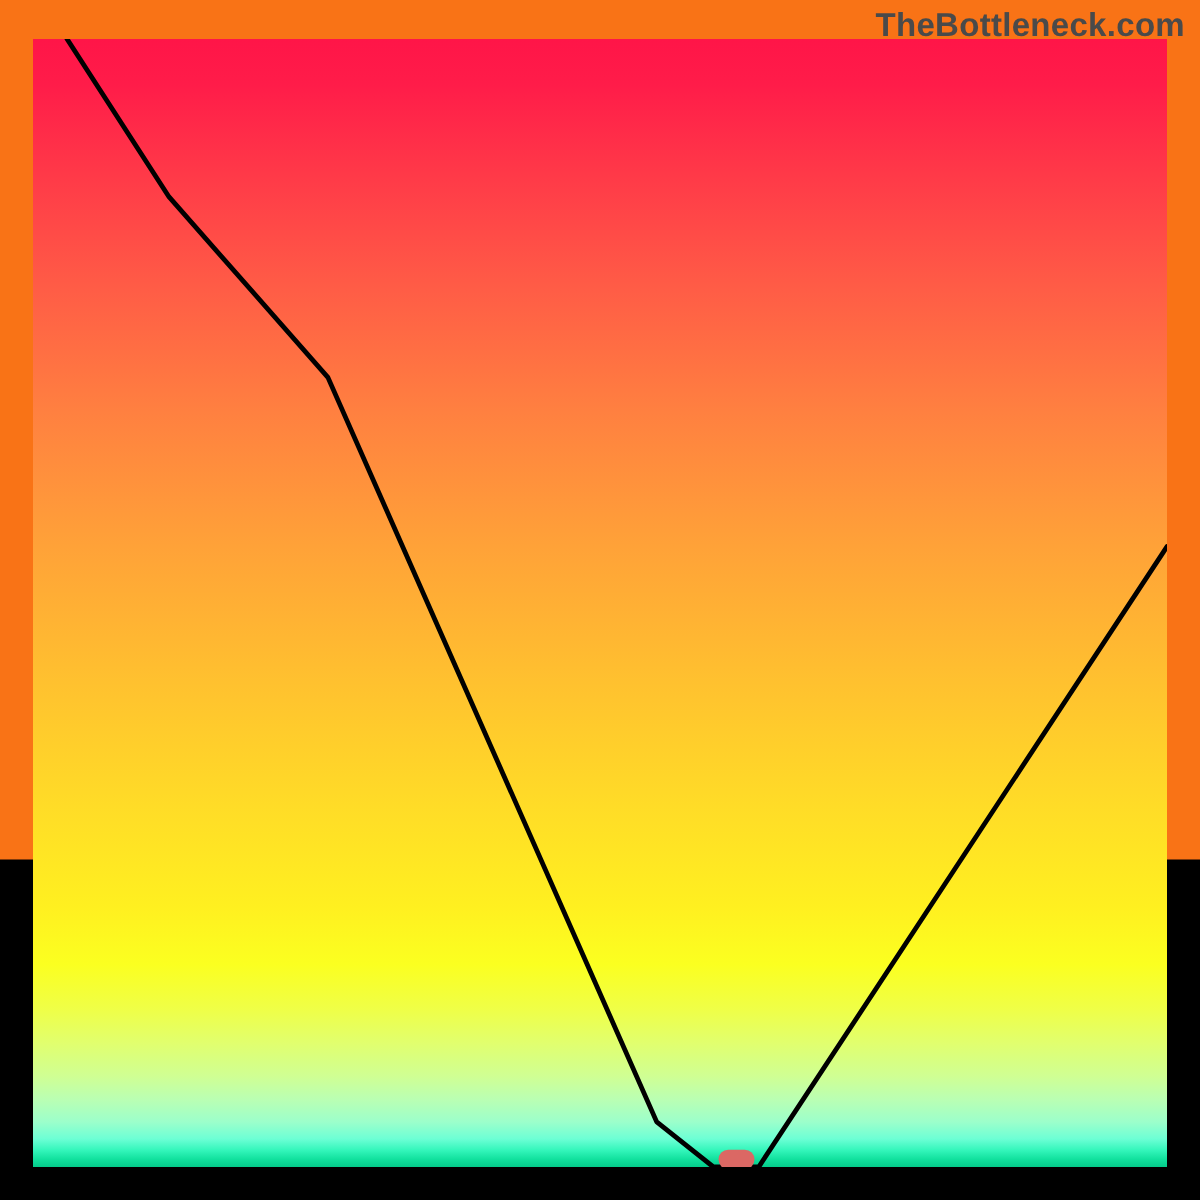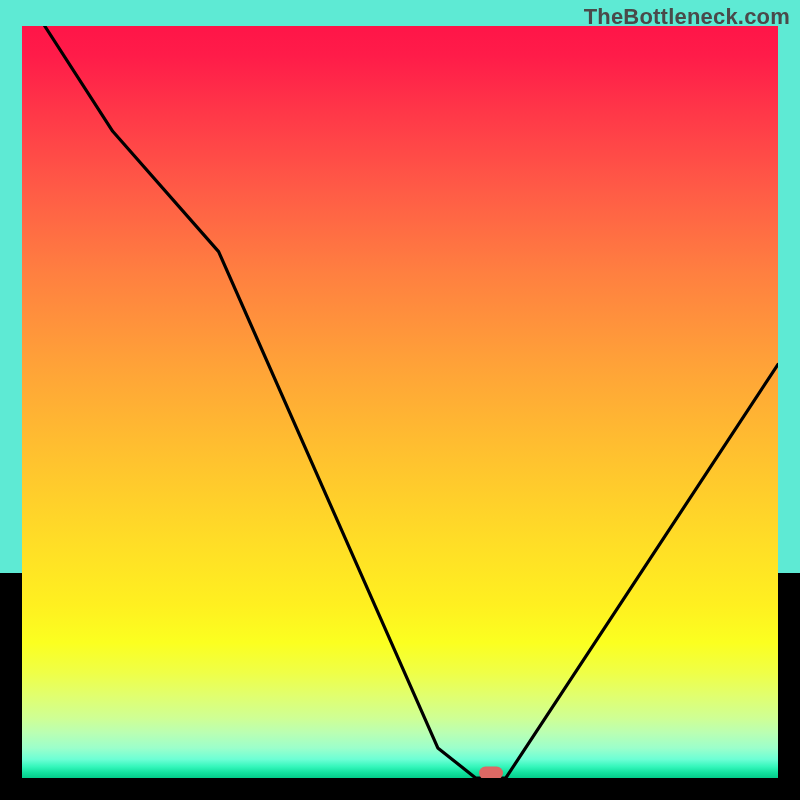--- a/index.html
+++ b/index.html
@@ -8,21 +8,21 @@
     width: 800px;
     height: 800px;
     background: #000;
     overflow: hidden;
     font-family: Arial, Helvetica, sans-serif;
   }
   .canvas {
     position: relative;
     width: 800px;
     height: 573px;
-    background: #5eead4;
+    background: #f97316;
   }
   .watermark {
     position: absolute;
     top: 4px;
     right: 10px;
     color: #4a4a4a;
     font-size: 22px;
     font-weight: bold;
     letter-spacing: 0.2px;
     z-index: 50;

